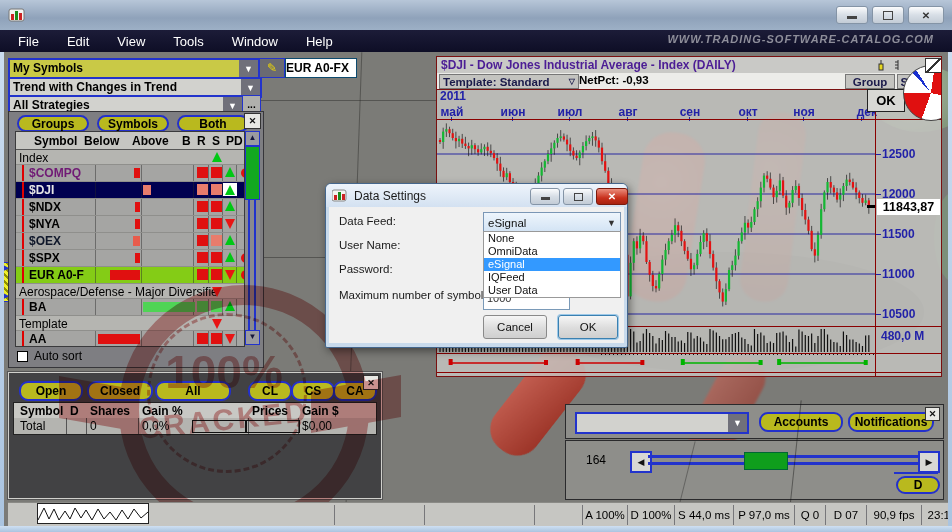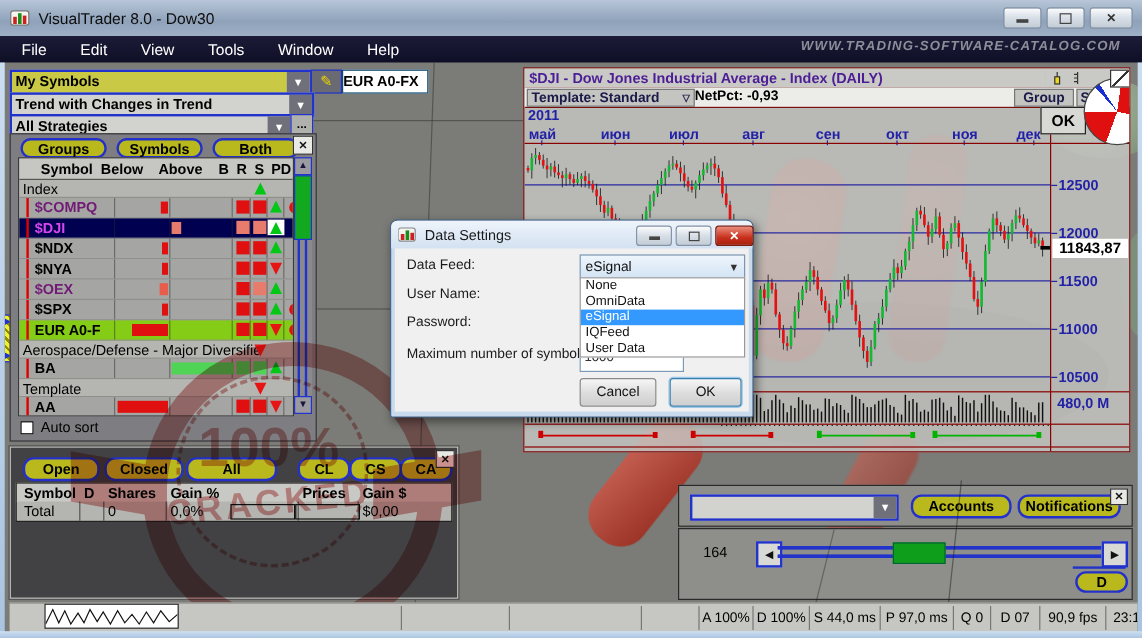--- a/index.html
+++ b/index.html
@@ -71,21 +71,20 @@
 <div class="abs chrome-border" style="right:0;top:0;width:4px;height:532px;"></div>
 <div class="abs chrome-border" style="left:0;bottom:0;width:952px;height:6px;"></div>
 
 <div class="abs" id="titlebar">
   <svg width="18" height="16" style="margin-left:8px;">
     <rect x="1" y="2" width="15" height="12" rx="2" fill="#f4f4f0" stroke="#777"></rect>
     <rect x="3" y="7" width="3" height="6" fill="#cc2222"></rect>
     <rect x="7" y="4" width="3" height="9" fill="#1c8c1c"></rect>
     <rect x="11" y="6" width="3" height="7" fill="#cc2222"></rect>
   </svg>
-  <span style="margin-left:6px;">VisualTrader 8.0 - Dow30</span>
   <div style="flex:1"></div>
   <div class="cap-btn">
         <span style="width:10px;height:3px;background:#444;margin-top:5px;"></span>
       </div>
   <div class="cap-btn">
         <span style="width:8px;height:7px;border:1.5px solid #444;"></span>
       </div>
   <div class="cap-btn" style="width:34px;margin-right:8px;">✕</div>
 </div>
 
@@ -166,21 +165,21 @@
             <span style="position: absolute; left: 192px; top: 0px; width: 1px; height: 100%; background: rgba(40, 40, 40, 0.45);"></span>
             <span style="position: absolute; left: 206px; top: 0px; width: 1px; height: 100%; background: rgba(40, 40, 40, 0.45);"></span>
             <span style="position: absolute; left: 220px; top: 0px; width: 1px; height: 100%; background: rgba(40, 40, 40, 0.45);"></span>
             <span style="position: absolute; top: 3px; height: 10px; width: 6px; background: rgb(224, 16, 16); left: 118px;"></span>
             <span style="position: absolute; left: 181px; top: 2px; width: 11px; height: 11px; background: rgb(224, 16, 16);"></span>
             <span style="position: absolute; left: 195px; top: 2px; width: 11px; height: 11px; background: rgb(224, 16, 16);"></span>
             <span class="tri-up" style="position: absolute; left: 209px; top: 2px;"></span>
             <span style="position: absolute; left: 225px; top: 3px; width: 10px; height: 10px; border-radius: 50%; background: rgb(224, 16, 16);"></span>
           </div>
           <div style="position: relative; height: 16px; border-bottom: 1px solid rgb(143, 143, 140); background: rgb(0, 0, 80);">
-            <span style="position: absolute; left: 13px; top: 1px; font-size: 12px; font-weight: bold; color: #d946ef; white-space: nowrap;">$DJI</span>
+            <span style="position: absolute; left: 13px; top: 1px; font-size: 12px; font-weight: bold; color: #e5e5e5; white-space: nowrap;">$DJI</span>
             <span style="position: absolute; left: 6px; top: 0px; width: 2px; height: 100%; background: rgb(224, 0, 0);"></span>
             <span style="position: absolute; left: 79px; top: 0px; width: 1px; height: 100%; background: rgba(40, 40, 40, 0.45);"></span>
             <span style="position: absolute; left: 125px; top: 0px; width: 1px; height: 100%; background: rgba(40, 40, 40, 0.45);"></span>
             <span style="position: absolute; left: 177px; top: 0px; width: 1px; height: 100%; background: rgba(40, 40, 40, 0.45);"></span>
             <span style="position: absolute; left: 192px; top: 0px; width: 1px; height: 100%; background: rgba(40, 40, 40, 0.45);"></span>
             <span style="position: absolute; left: 206px; top: 0px; width: 1px; height: 100%; background: rgba(40, 40, 40, 0.45);"></span>
             <span style="position: absolute; left: 220px; top: 0px; width: 1px; height: 100%; background: rgba(40, 40, 40, 0.45);"></span>
             <span style="position: absolute; top: 3px; height: 10px; width: 8px; background: rgb(232, 124, 108); left: 127px;"></span>
             <span style="position: absolute; left: 181px; top: 2px; width: 11px; height: 11px; background: rgb(232, 124, 108);"></span>
             <span style="position: absolute; left: 195px; top: 2px; width: 11px; height: 11px; background: rgb(232, 124, 108);"></span>
@@ -210,21 +209,21 @@
             <span style="position: absolute; left: 177px; top: 0px; width: 1px; height: 100%; background: rgba(40, 40, 40, 0.45);"></span>
             <span style="position: absolute; left: 192px; top: 0px; width: 1px; height: 100%; background: rgba(40, 40, 40, 0.45);"></span>
             <span style="position: absolute; left: 206px; top: 0px; width: 1px; height: 100%; background: rgba(40, 40, 40, 0.45);"></span>
             <span style="position: absolute; left: 220px; top: 0px; width: 1px; height: 100%; background: rgba(40, 40, 40, 0.45);"></span>
             <span style="position: absolute; top: 3px; height: 10px; width: 5px; background: rgb(224, 16, 16); left: 119px;"></span>
             <span style="position: absolute; left: 181px; top: 2px; width: 11px; height: 11px; background: rgb(224, 16, 16);"></span>
             <span style="position: absolute; left: 195px; top: 2px; width: 11px; height: 11px; background: rgb(224, 16, 16);"></span>
             <span class="tri-dn" style="position: absolute; left: 209px; top: 3px;"></span>
           </div>
           <div style="position: relative; height: 16px; border-bottom: 1px solid rgb(143, 143, 140); background: rgb(165, 165, 163);">
-            <span style="position: absolute; left: 13px; top: 1px; font-size: 12px; font-weight: bold; color: #701a75; white-space: nowrap;">$OEX</span>
+            <span style="position: absolute; left: 13px; top: 1px; font-size: 12px; font-weight: bold; color: #0f172a; white-space: nowrap;">$OEX</span>
             <span style="position: absolute; left: 6px; top: 0px; width: 2px; height: 100%; background: rgb(224, 0, 0);"></span>
             <span style="position: absolute; left: 79px; top: 0px; width: 1px; height: 100%; background: rgba(40, 40, 40, 0.45);"></span>
             <span style="position: absolute; left: 125px; top: 0px; width: 1px; height: 100%; background: rgba(40, 40, 40, 0.45);"></span>
             <span style="position: absolute; left: 177px; top: 0px; width: 1px; height: 100%; background: rgba(40, 40, 40, 0.45);"></span>
             <span style="position: absolute; left: 192px; top: 0px; width: 1px; height: 100%; background: rgba(40, 40, 40, 0.45);"></span>
             <span style="position: absolute; left: 206px; top: 0px; width: 1px; height: 100%; background: rgba(40, 40, 40, 0.45);"></span>
             <span style="position: absolute; left: 220px; top: 0px; width: 1px; height: 100%; background: rgba(40, 40, 40, 0.45);"></span>
             <span style="position: absolute; top: 3px; height: 10px; width: 7px; background: rgb(232, 92, 76); left: 117px;"></span>
             <span style="position: absolute; left: 181px; top: 2px; width: 11px; height: 11px; background: rgb(224, 16, 16);"></span>
             <span style="position: absolute; left: 195px; top: 2px; width: 11px; height: 11px; background: rgb(232, 124, 108);"></span>
@@ -355,21 +354,21 @@
           <span class="blue-lbl" style="position: absolute; left: 118px; top: 0px; width: 30px; text-align: center;">июл</span>
           <span style="position: absolute; left: 132px; top: 12px; width: 1px; height: 4px; background: rgb(34, 34, 168);"></span>
           <span class="blue-lbl" style="position: absolute; left: 176px; top: 0px; width: 30px; text-align: center;">авг</span>
           <span style="position: absolute; left: 190px; top: 12px; width: 1px; height: 4px; background: rgb(34, 34, 168);"></span>
           <span class="blue-lbl" style="position: absolute; left: 238px; top: 0px; width: 30px; text-align: center;">сен</span>
           <span style="position: absolute; left: 252px; top: 12px; width: 1px; height: 4px; background: rgb(34, 34, 168);"></span>
           <span class="blue-lbl" style="position: absolute; left: 296px; top: 0px; width: 30px; text-align: center;">окт</span>
           <span style="position: absolute; left: 310px; top: 12px; width: 1px; height: 4px; background: rgb(34, 34, 168);"></span>
           <span class="blue-lbl" style="position: absolute; left: 352px; top: 0px; width: 30px; text-align: center;">ноя</span>
           <span style="position: absolute; left: 366px; top: 12px; width: 1px; height: 4px; background: rgb(34, 34, 168);"></span>
-          <span class="blue-lbl" style="position: absolute; left: 410px; top: 0px; width: 30px; text-align: left;">дек</span>
+          <span class="blue-lbl" style="position: absolute; left: 410px; top: 0px; width: 30px; text-align: right;">дек</span>
           <span style="position: absolute; left: 424px; top: 12px; width: 1px; height: 4px; background: rgb(34, 34, 168);"></span>
         </div>
     <div class="abs redline" style="left:0;top:62px;width:504px;height:1px;"></div>
     <svg class="abs" id="plot" style="left:0;top:63px;" width="438" height="253" viewBox="0 0 438 253">
           <line x1="0" y1="34" x2="438" y2="34" stroke="#1a1aa0" stroke-width="1" opacity="0.9"></line>
           <line x1="0" y1="74" x2="438" y2="74" stroke="#1a1aa0" stroke-width="1" opacity="0.9"></line>
           <line x1="0" y1="114" x2="438" y2="114" stroke="#1a1aa0" stroke-width="1" opacity="0.9"></line>
           <line x1="0" y1="154" x2="438" y2="154" stroke="#1a1aa0" stroke-width="1" opacity="0.9"></line>
           <line x1="0" y1="194" x2="438" y2="194" stroke="#1a1aa0" stroke-width="1" opacity="0.9"></line>
           <line x1="3" y1="18" x2="3" y2="24" stroke="#181818" stroke-width="0.7"></line>

